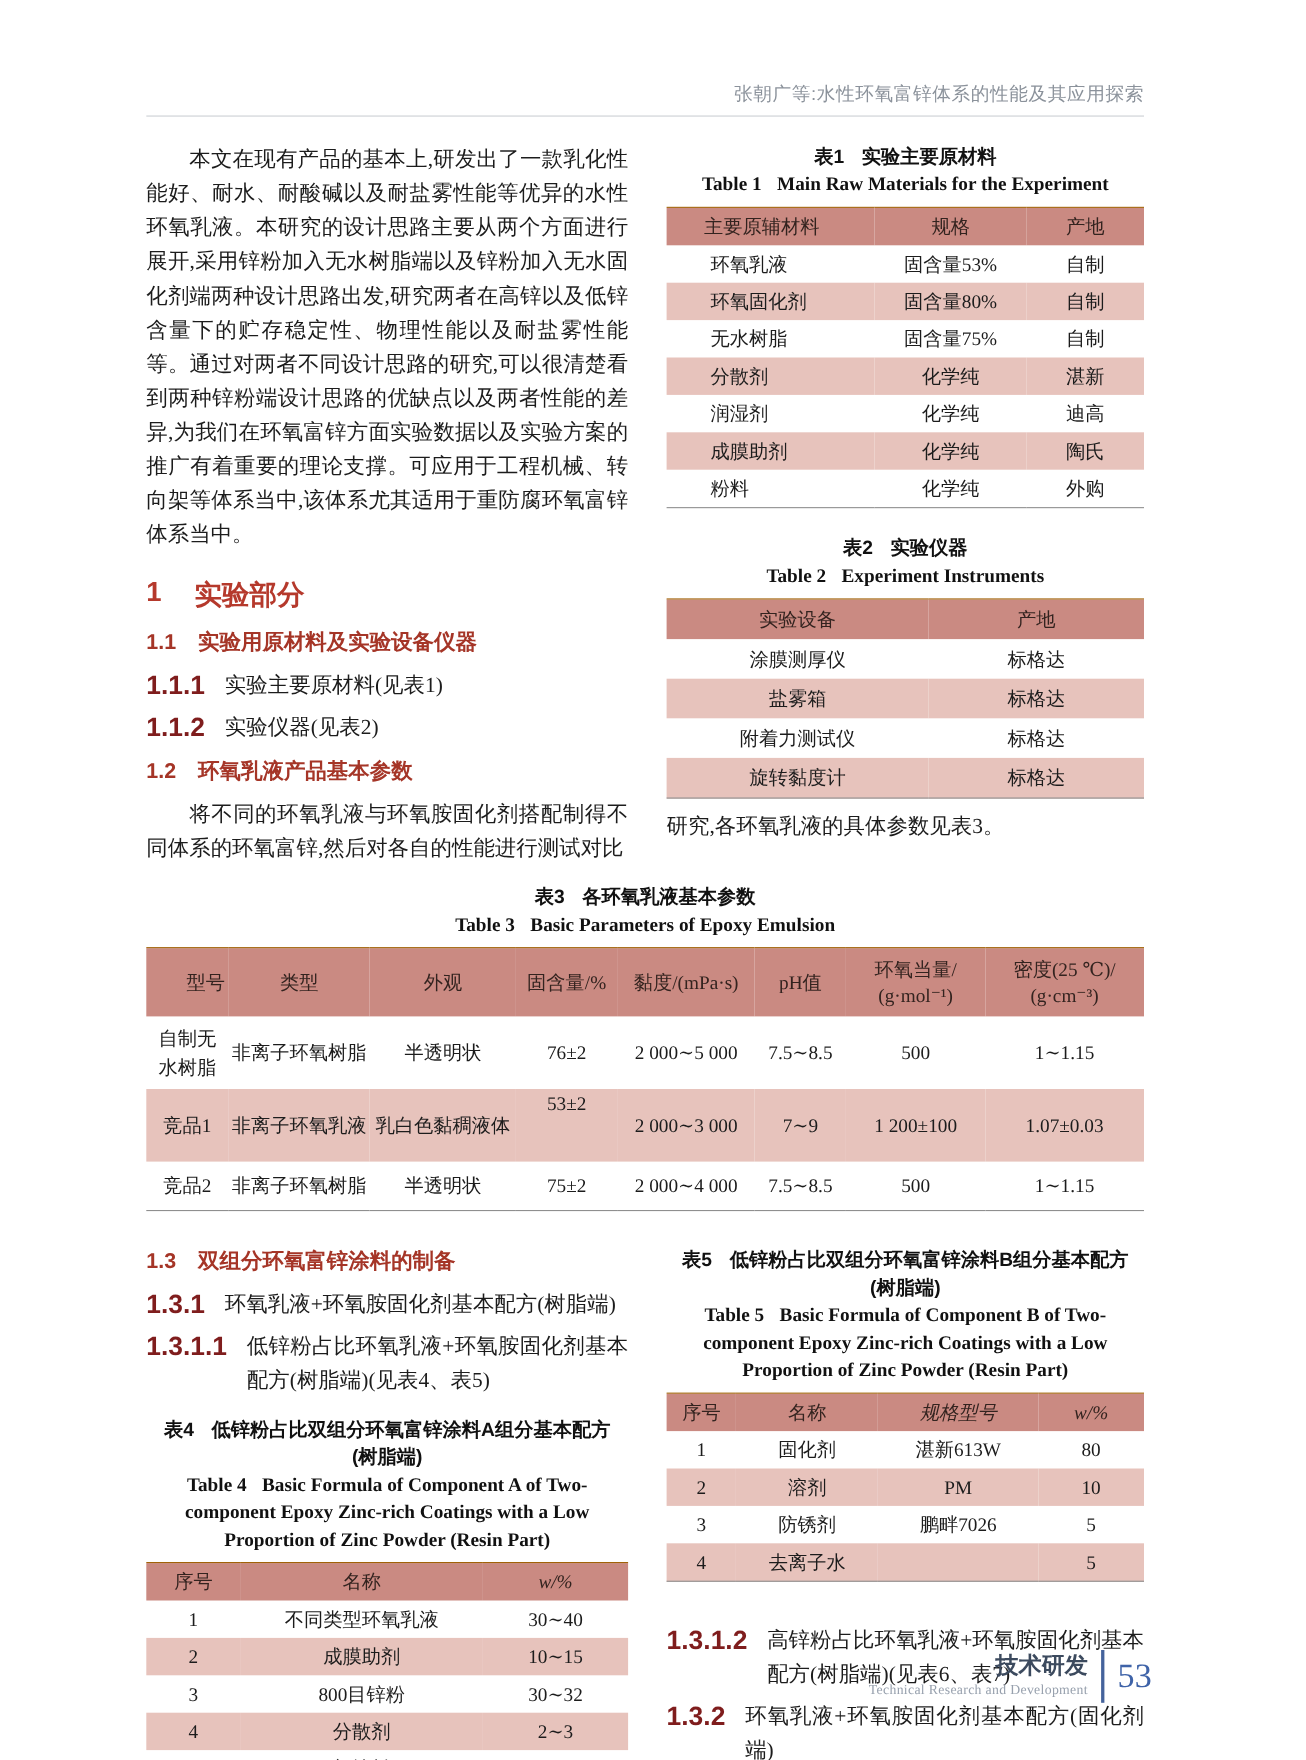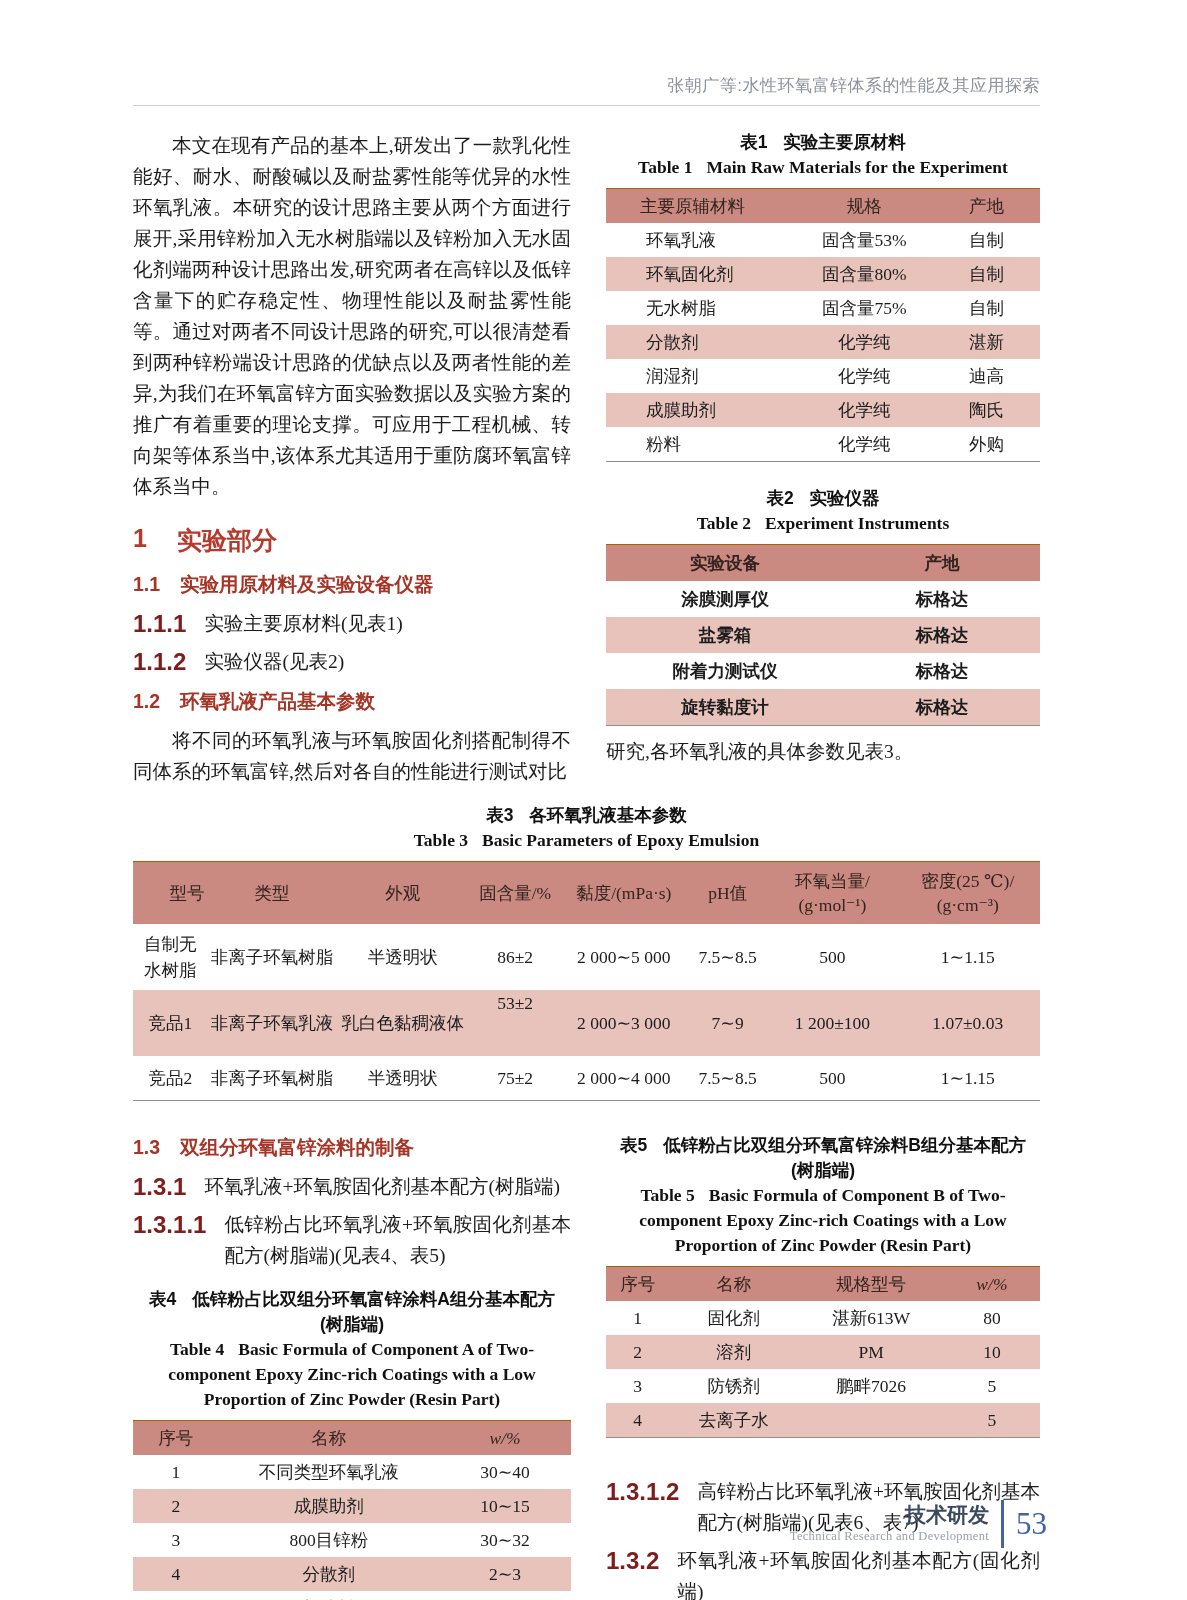--- a/index.html
+++ b/index.html
@@ -61,36 +61,36 @@
   table { width:100%; border-collapse:collapse; table-layout:fixed; font-size:17.5px; }
   table { border-top:1px solid #a16207; border-bottom:1px solid #8f8f8f; }
   th, td { text-align:center; padding:5px 3px; font-weight:normal; word-break:break-word; }
   thead th { background:#ca8a82; color:#33231f; }
   tbody tr:nth-child(even) { background:#e7c3bc; }
   .tbl-t1 th:nth-child(1){ width:40%; text-align:left; padding-left:34px; }
   .tbl-t1 td:nth-child(1){ text-align:left; padding-left:40px; }
   .tbl-t1 th:nth-child(2){ width:34%; } .tbl-t1 th:nth-child(3){ width:26%; }
   .tbl-t1 td, .tbl-t1 th { height:24px; }
   .tbl-t2 th:nth-child(1){ width:55%; } .tbl-t2 th:nth-child(2){ width:45%; }
-  .tbl-t2 td, .tbl-t2 th { height:26px;font-weight:bold; }
+  .tbl-t2 td, .tbl-t2 th { height:26px; }
   .tbl-t3 th:nth-child(1){ width:8%;text-align:right; }  .tbl-t3 th:nth-child(2){ width:14.3%; }
   .tbl-t3 th:nth-child(3){ width:14.7%; }.tbl-t3 th:nth-child(4){ width:10.1%; }
   .tbl-t3 th:nth-child(5){ width:13.8%; }.tbl-t3 th:nth-child(6){ width:9%; }
   .tbl-t3 th:nth-child(7){ width:14%; } .tbl-t3 th:nth-child(8){ width:16.1%; }
   .tbl-t3 thead th { height:52px; line-height:24px; }
   .tbl-t3 tbody tr:nth-child(1) td { height:56px; line-height:26px; }
   .tbl-t3 tbody tr:nth-child(2) td { height:56px; }
   .tbl-t3 tbody tr:nth-child(2) td:nth-child(4){ vertical-align:top; padding-top:3px; }
   .tbl-t3 tbody tr:nth-child(3) td { height:34px; }
   .tbl-t4 th:nth-child(1){ width:19%; } .tbl-t4 th:nth-child(2){ width:51%; }
   .tbl-t4 th:nth-child(3){ width:30%; }
   .tbl-t4 th:last-child, .tbl-t5 th:last-child { font-style:italic; }
   .tbl-t4 td, .tbl-t4 th { height:23px; }
   .tbl-t5 th:nth-child(1){ width:14%; } .tbl-t5 th:nth-child(2){ width:30%; }
-  .tbl-t5 th:nth-child(3){ width:34%; } .tbl-t5 th:nth-child(4){ width:22%; }
+  .tbl-t5 th:nth-child(3){ width:34%;font-style:italic; } .tbl-t5 th:nth-child(4){ width:22%; }
   .tbl-t5 td, .tbl-t5 th { height:24px; }
 
   .t3-block { margin-top:16px; }
   .bottom-cols { margin-top:22px; }
   .t4-cap { margin-top:16px; }
   .t5-follow { margin-top:38px; }
   .cont-line { margin-top:10px; }
 
   
   .footer {
@@ -257,21 +257,21 @@
               <th>pH值</th>
               <th>环氧当量/ (g·mol⁻¹)</th>
               <th>密度(25 ℃)/ (g·cm⁻³)</th>
             </tr>
           </thead>
           <tbody>
             <tr>
               <td>自制无水树脂</td>
               <td>非离子环氧树脂</td>
               <td>半透明状</td>
-              <td>86±2</td>
+              <td>76±2</td>
               <td>2 000∼5 000</td>
               <td>7.5∼8.5</td>
               <td>500</td>
               <td>1∼1.15</td>
             </tr>
             <tr>
               <td>竞品1</td>
               <td>非离子环氧乳液</td>
               <td>乳白色黏稠液体</td>
               <td>53±2</td>

